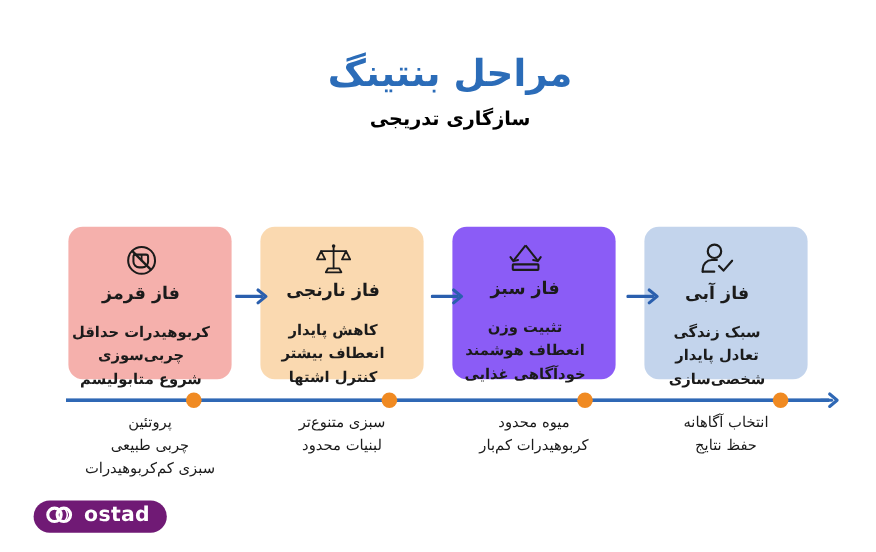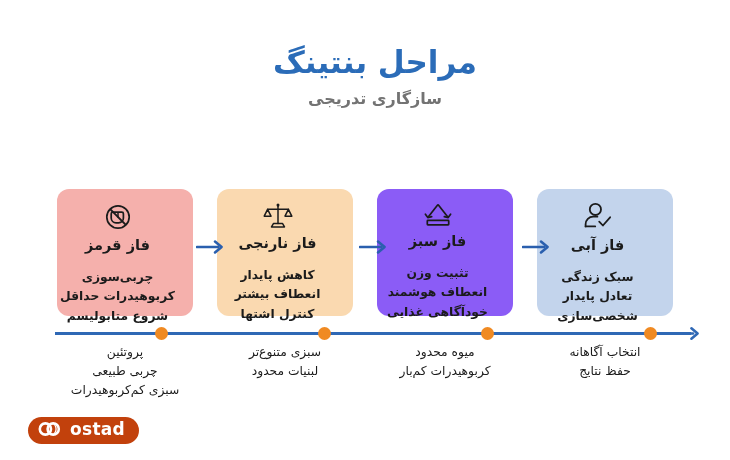--- a/index.html
+++ b/index.html
@@ -180,38 +180,38 @@
     letter-spacing: 0.3px;
     line-height: 1;
     padding-bottom: 2px;
   }
 </style>
 </head>
 <body>
 
 <div id="header">
   <h1 id="page-title" style="color: rgb(43, 108, 184);">مراحل بنتینگ</h1>
-  <div id="page-subtitle" style="color: #737373;">سازگاری تدریجی</div>
+  <div id="page-subtitle" style="color: #000000;">سازگاری تدریجی</div>
 </div>
 
 <div id="phases-row">
 
   <div class="phase-card" id="card-red" style="background: rgb(245, 176, 172);">
     <div class="phase-icon">
       <svg width="32" height="32" viewBox="0 0 32 32" fill="none" stroke="#1b1b1b" stroke-width="1.7">
         <circle cx="16" cy="16" r="11.2"></circle>
         <path d="M10.8 11.2 h9 a1.6 1.6 0 0 1 1.6 1.6 v4.3 c0 2.6 -2.2 4.7 -4.8 4.7 h-2.6 a4.8 4.8 0 0 1 -4.8 -4.7 v-4.3 a1.6 1.6 0 0 1 1.6 -1.6 z"></path>
         <path d="M16 11.4 v5.4" stroke-width="1.5"></path>
         <path d="M7.9 7.9 L24.1 24.1" stroke-width="2"></path>
       </svg>
     </div>
     <div class="phase-title">فاز قرمز</div>
     <div class="phase-lines">
+      <div class="phase-line">کربوهیدرات حداقل</div>
       <div class="phase-line">چربی‌سوزی</div>
-      <div class="phase-line">کربوهیدرات حداقل</div>
       <div class="phase-line">شروع متابولیسم</div>
     </div>
   </div>
 
   <div class="phase-card" id="card-orange" style="background: rgb(250, 217, 176);">
     <div class="phase-icon">
       <svg width="32" height="30" viewBox="0 0 32 30" fill="none" stroke="#1b1b1b" stroke-width="1.5" stroke-linecap="round">
         <path d="M16 5.2 v17.4"></path>
         <circle cx="16" cy="4.1" r="1.5" fill="#1b1b1b" stroke="none"></circle>
         <path d="M5.6 8.3 h20.8"></path>
@@ -310,21 +310,21 @@
   <div class="tl-label">
     <div class="tl-line">میوه محدود</div>
     <div class="tl-line">کربوهیدرات کم‌بار</div>
   </div>
   <div class="tl-label">
     <div class="tl-line">انتخاب آگاهانه</div>
     <div class="tl-line">حفظ نتایج</div>
   </div>
 </div>
 
-<div id="logo" style="background: #c2410c;">
+<div id="logo" style="background: #701a75;">
   <span id="logo-mark">
     <svg width="26" height="16" viewBox="0 0 26 16" fill="none">
       <circle cx="7.4" cy="8" r="5.6" stroke="#ffffff" stroke-width="2.6"></circle>
       <path d="M14.6 2.6 a5.6 5.6 0 0 1 0 10.8 a6.6 6.6 0 0 0 0 -10.8 z" fill="#ffffff"></path>
       <circle cx="15.2" cy="8" r="5.6" stroke="#ffffff" stroke-width="2.6"></circle>
     </svg>
   </span>
   <span id="logo-text" style="color: rgb(255, 255, 255);">ostad</span>
 </div>
 

